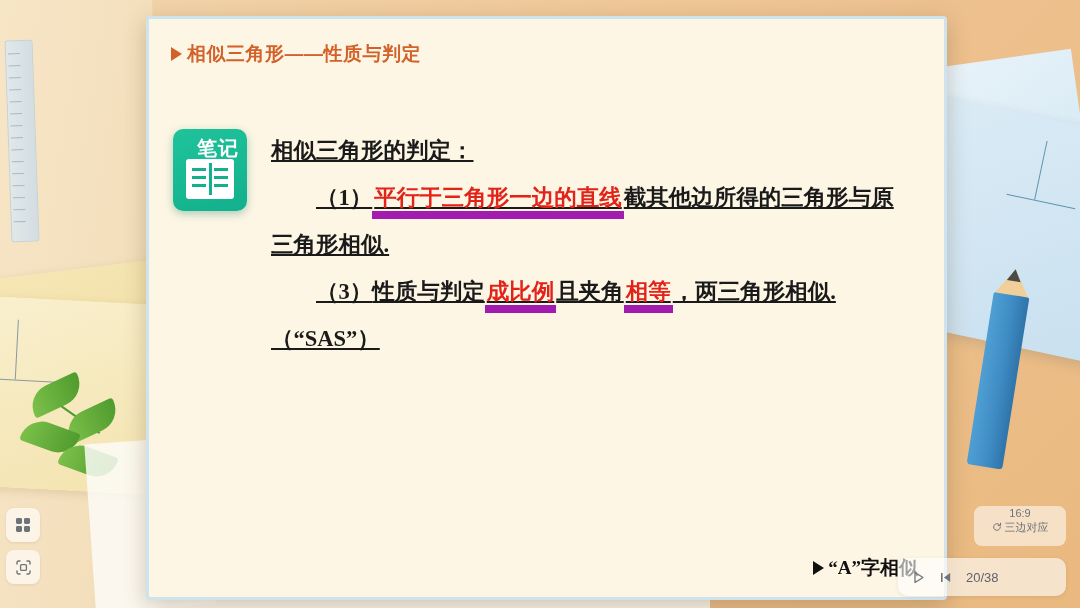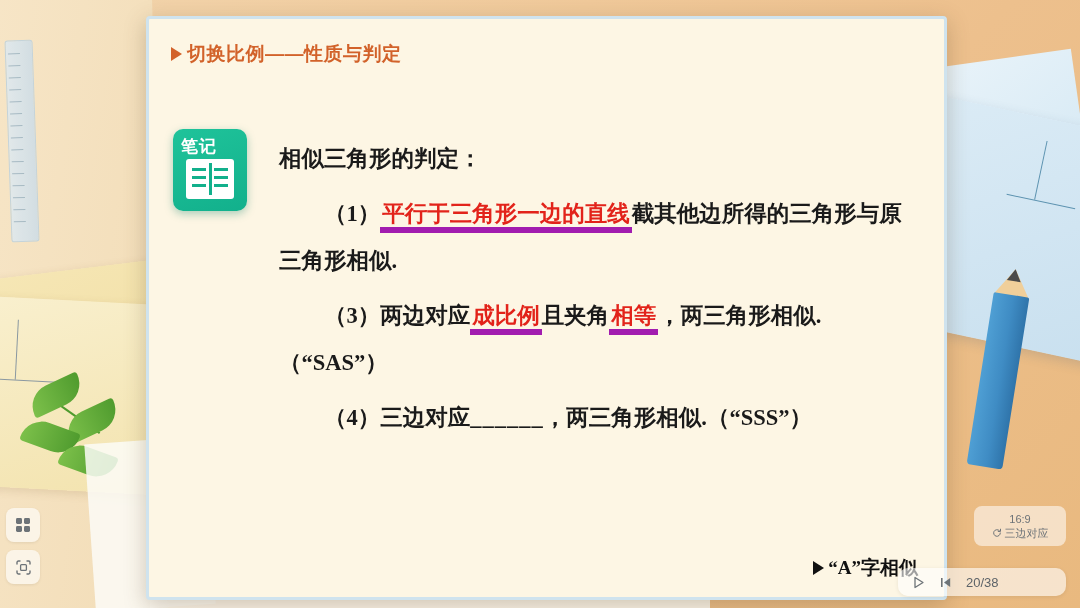--- a/index.html
+++ b/index.html
@@ -172,22 +172,22 @@
   
   .note-icon {
     position: absolute;
     left: 24px; top: 110px;
     width: 74px; height: 82px;
     background: linear-gradient(160deg,#1fc39a,#12b08c);
     border-radius: 10px;
     box-shadow: 0 3px 8px rgba(20,130,105,.35);
   }
   .note-icon .cap {
-    position:absolute; left: 8px; top: 6px;
-    font-size: 17px; color:#fff; font-weight:bold; letter-spacing:1px;
+    position:absolute; left: 24px; top: 6px;
+    font-size: 20px; color:#fff; font-weight:bold; letter-spacing:1px;
     font-family: "Liberation Sans", sans-serif;
   }
   .note-icon .book {
     position:absolute; left: 13px; top: 30px;
     width: 48px; height: 40px;
     background:#fff; border-radius:3px;
   }
   .note-icon .book .spine {
     position:absolute; left:50%; top:4px; width:3px; height:32px; margin-left:-1.5px; background:#12b08c;
   }
@@ -202,24 +202,24 @@
   .body-text {
     position: absolute;
     left: 122px; top: 108px;
     width: 640px;
     color: #1a1a1a;
     font-size: 22.5px;
     font-weight: bold;
     line-height: 47px;
     font-family: "Liberation Serif", "DejaVu Serif", serif;
   }
-  .body-text p { margin: 8px; }
+  .body-text p { margin: 0; text-decoration: underline; }
   .indent { text-indent: 2em; }
   .red { color: #e2231a; }
-  .uline { border-bottom: 6px solid #a21caf; padding: 0 2px 1px 2px; }
+  .uline { border-bottom: 8px solid #a21caf; padding: 0 2px 1px 2px; }
   .blank { letter-spacing: 1px; }
 
   .footer-note {
     position: absolute;
     right: 26px; bottom: 16px;
     font-size: 19px;
     font-weight: bold;
     color: #111;
     display: flex; align-items: center; gap: 4px;
     font-family: "Liberation Serif", "DejaVu Serif", serif;
@@ -233,29 +233,29 @@
 
   
   .ratio-pill {
     position: absolute;
     right: 14px; bottom: 62px;
     width: 92px; height: 40px;
     background: rgba(255,255,255,.55);
     border-radius: 8px;
     color:#6d7378;
     font-size: 11px;
-    display:flex; flex-direction:column; align-items:center; justify-content:center;
+    display:flex; flex-direction:column; align-items:center; 
     line-height:14px;
   }
   .ratio-pill .sub { display:flex; align-items:center; gap:3px; }
 
   .player-bar {
     position: absolute;
     right: 14px; bottom: 12px;
-    height: 28px;
+    height: 38px;
     min-width: 140px;
     background: rgba(255,255,255,.6);
     border-radius: 10px;
     display: flex; align-items: center; gap: 14px;
     padding: 0 14px;
     box-shadow: 0 1px 4px rgba(0,0,0,.08);
   }
   .player-bar .pg {
     font-size: 13px; color:#5d6368; font-family:"Liberation Sans", sans-serif;
   }
@@ -331,21 +331,21 @@
         <path d="M2 5V3.4A1.4 1.4 0 0 1 3.4 2H5M12 2h1.6A1.4 1.4 0 0 1 15 3.4V5M15 12v1.6a1.4 1.4 0 0 1-1.4 1.4H12M5 15H3.4A1.4 1.4 0 0 1 2 13.6V12" fill="none" stroke="#6d7378" stroke-width="1.4" stroke-linecap="round"></path>
         <rect x="5.6" y="5.6" width="5.8" height="5.8" rx="1" fill="none" stroke="#6d7378" stroke-width="1.3"></rect>
       </svg>
     </div>
   </div>
 
   <div class="slide">
 
     <div class="slide-title">
       <span class="title-tri"></span>
-      <span>切换比例——性质与判定</span>
+      <span>相似三角形——性质与判定</span>
     </div>
 
     <div class="note-icon">
       <span class="cap">笔记</span>
       <span class="book">
         <span class="spine"></span>
         <span class="l1"></span>
           <span class="l2"></span>
           <span class="l3"></span>
         <span class="r1"></span>
@@ -356,26 +356,23 @@
 
     <div class="body-text">
       <p>相似三角形的判定：</p>
 
       <p class="indent">
         <span>（1）</span><span class="red uline">平行于三角形一边的直线</span><span>截其他边所得的三角形与原三角形相似.</span>
       </p>
 
 
       <p class="indent">
-        <span>（3）</span><span>两边对应</span><span class="red uline">成比例</span><span>且夹角</span><span class="red uline">相等</span><span>，两三角形相似.（“SAS”）</span>
+        <span>（3）</span><span>性质与判定</span><span class="red uline">成比例</span><span>且夹角</span><span class="red uline">相等</span><span>，两三角形相似.（“SAS”）</span>
       </p>
 
-      <p class="indent">
-        <span>（4）</span><span>三边对应</span><span class="blank">______</span><span>，两三角形相似.（“SSS”）</span>
-      </p>
     </div>
 
     <div class="footer-note">
       <span class="footer-tri"></span>
       <span>“A”字相似</span>
     </div>
   </div>
 
   <div class="ratio-pill">
     <span>16:9</span>

